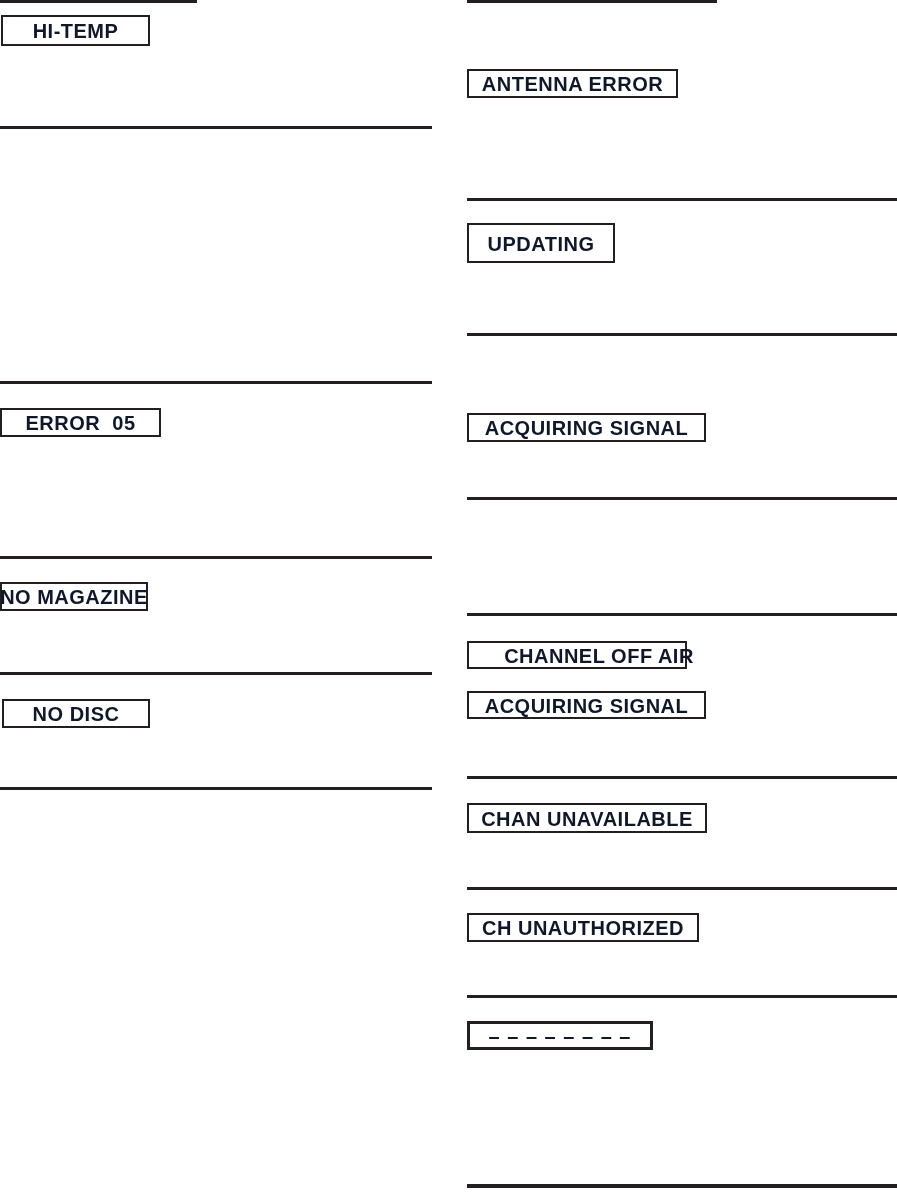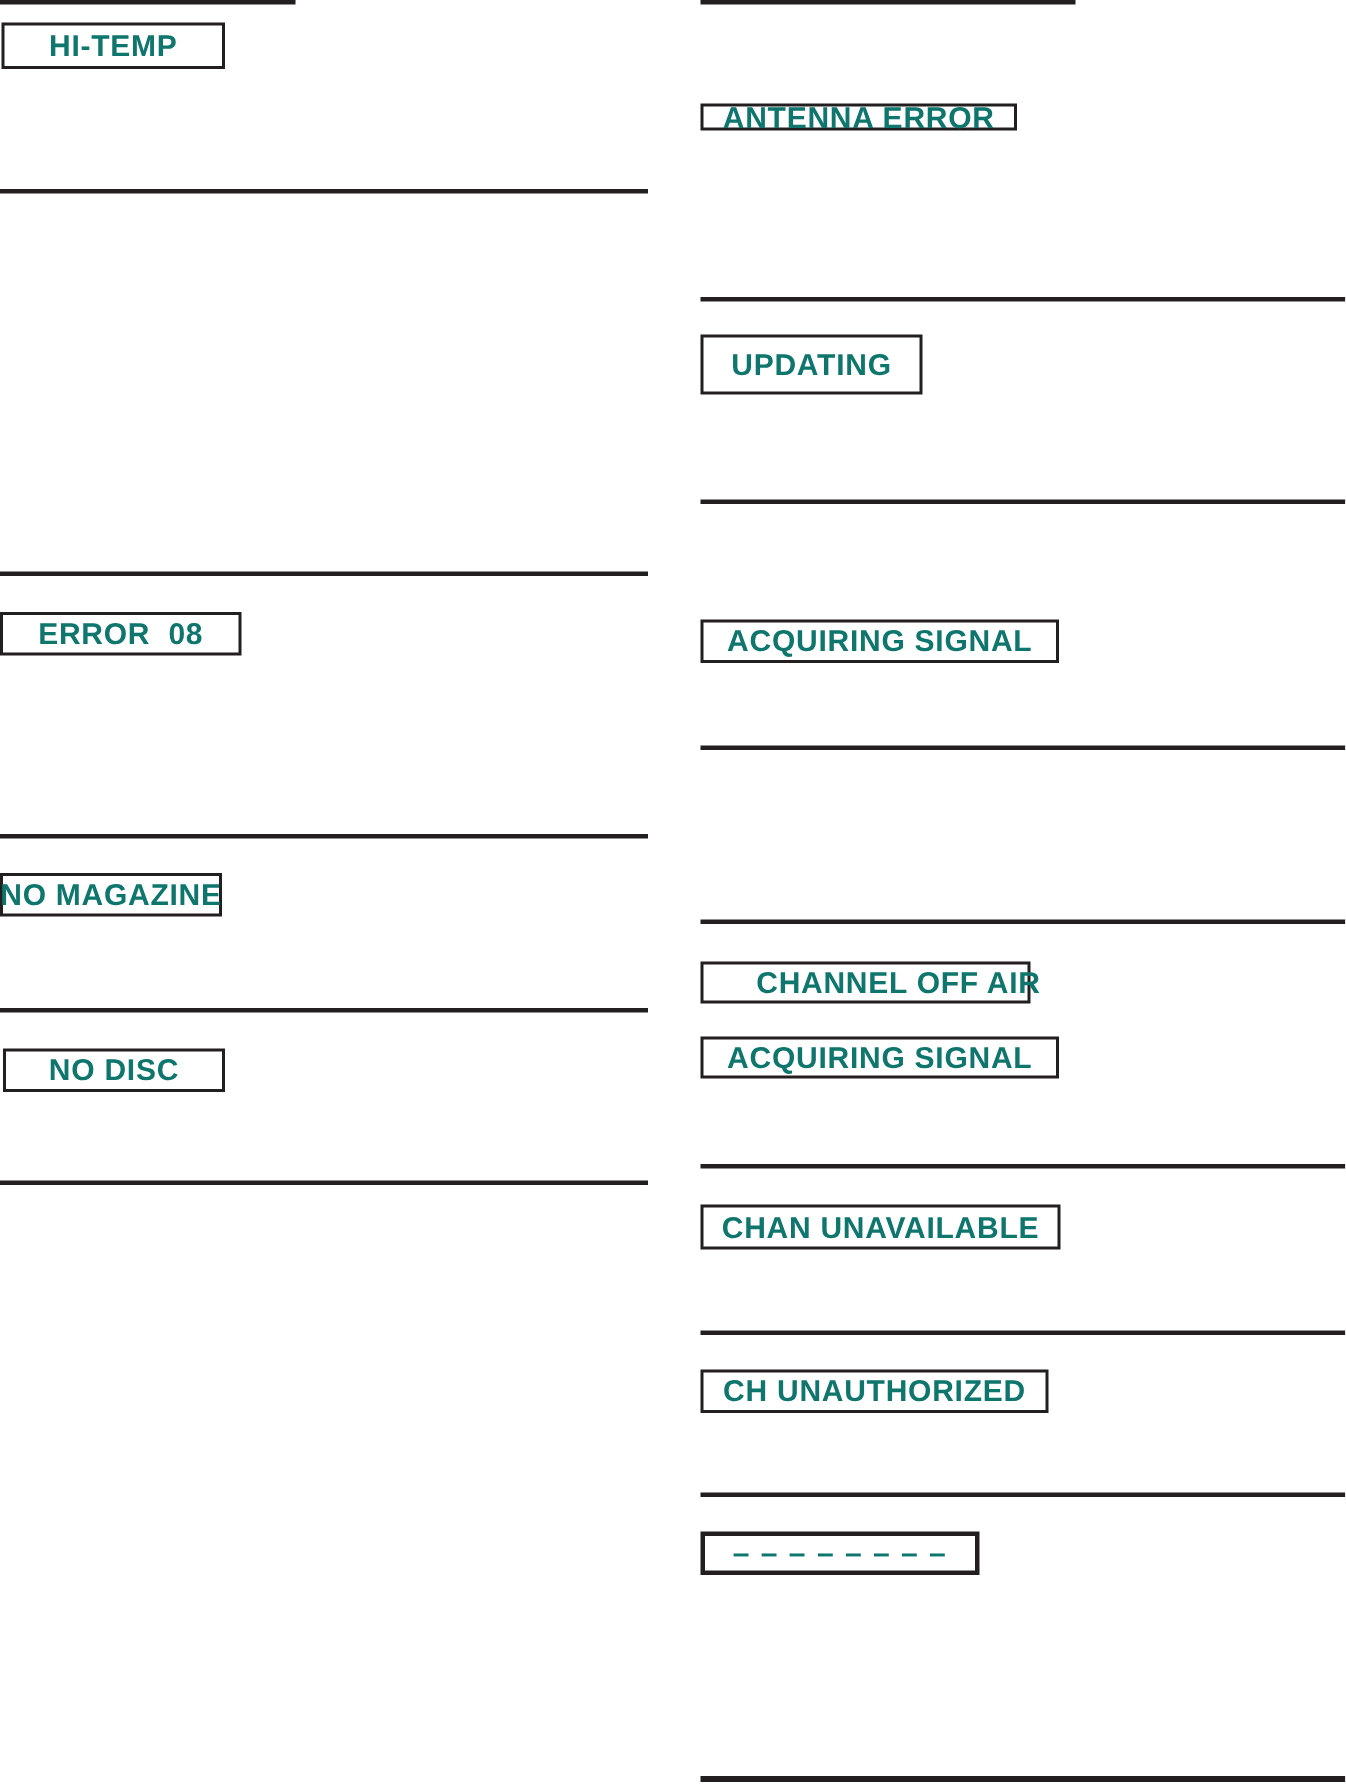--- a/index.html
+++ b/index.html
@@ -29,21 +29,21 @@
     border: 2px solid #231f20;
     background: #ffffff;
     display: flex;
     align-items: center;
     justify-content: center;
   }
   .display-box .label {
     font-size: 20px;
     font-weight: bold;
     letter-spacing: 0.5px;
-    color: #0f766e;
+    color: #0f172a;
     white-space: pre;
     line-height: 1;
     padding-top: 1px;
   }
   .display-box.dash-box {
     border-width: 3px;
   }
   .display-box.dash-box .label {
     font-size: 20px;
     font-weight: 900;
@@ -69,30 +69,30 @@
   <div class="rule" style="left:467px; top:613px; width:430px;"></div>
   <div class="rule" style="left:467px; top:776px; width:430px;"></div>
   <div class="rule" style="left:467px; top:887px; width:430px;"></div>
   <div class="rule" style="left:467px; top:995px; width:430px;"></div>
   <div class="rule thick" style="left:467px; top:1184px; width:430px;"></div>
 
   <div class="display-box" style="left:1px; top:15px; width:149px; height:31px;">
     <span class="label">HI-TEMP</span>
   </div>
   <div class="display-box" style="left:0px; top:408px; width:161px; height:29px;">
-    <span class="label">ERROR  08</span>
+    <span class="label">ERROR  05</span>
   </div>
   <div class="display-box" style="left:0px; top:582px; width:148px; height:29px;">
     <span class="label">NO MAGAZINE</span>
   </div>
   <div class="display-box" style="left:2px; top:699px; width:148px; height:29px;">
     <span class="label">NO DISC</span>
   </div>
 
-  <div class="display-box" style="left:467px; top:69px; width:211px; height:18px;">
+  <div class="display-box" style="left:467px; top:69px; width:211px; height:29px;">
     <span class="label">ANTENNA ERROR</span>
   </div>
   <div class="display-box" style="left:467px; top:223px; width:148px; height:40px;">
     <span class="label">UPDATING</span>
   </div>
   <div class="display-box" style="left:467px; top:413px; width:239px; height:29px;">
     <span class="label">ACQUIRING SIGNAL</span>
   </div>
   <div class="display-box" style="left:467px; top:641px; width:220px; height:28px;padding-left:44px;">
     <span class="label">CHANNEL OFF AIR</span>

